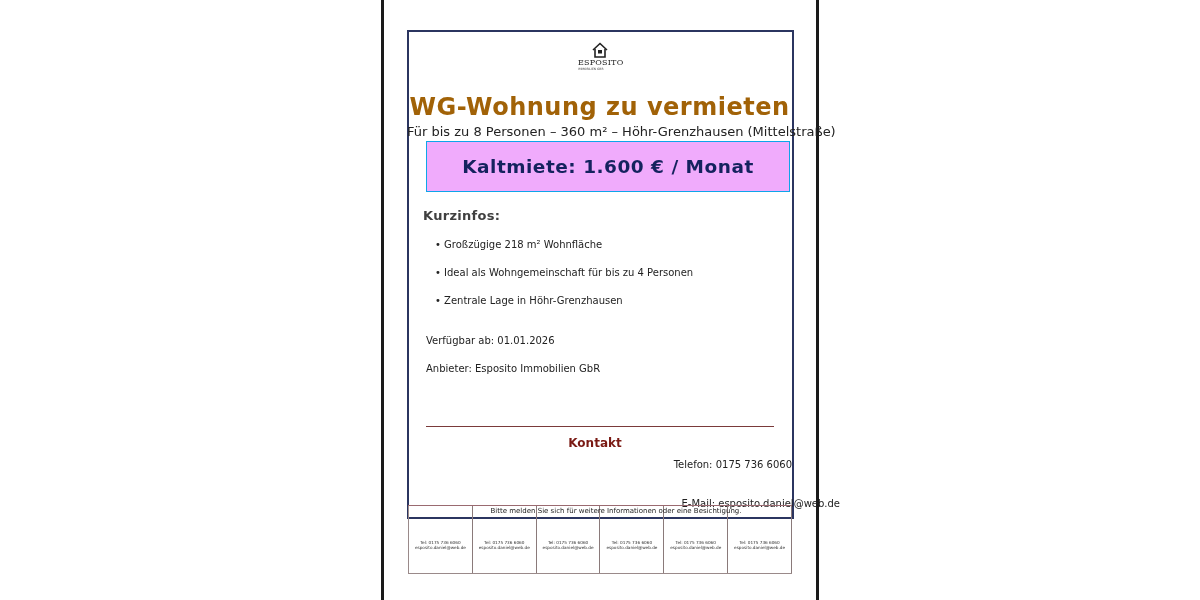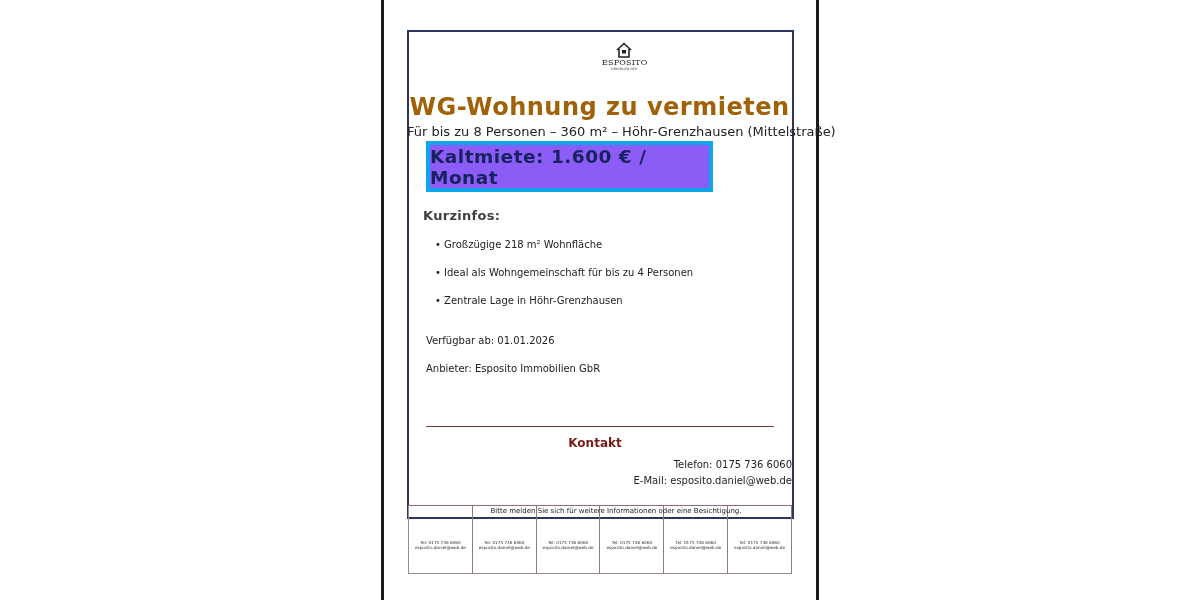--- a/index.html
+++ b/index.html
@@ -1,25 +1,25 @@
 <!DOCTYPE html>
 <html><head>
 <meta charset="utf-8">
 <style>
   html, body { margin:0; padding:0; }
   body { width:1200px; height:600px; background:#ffffff; position:relative; overflow:hidden; font-family:"DejaVu Sans", sans-serif; }
   .page-edge { position:absolute; top:0; width:3px; height:600px; background:#1a1a1a; }
   .poster { position:absolute; left:407px; top:30px; width:383px; height:485px; border:2px solid #2b3560; box-sizing:content-box; }
-  .logo { position:absolute; left:578px; top:42px; width:44px; height:40px; text-align:center;margin-left:24px; }
+  .logo { position:absolute; left:578px; top:42px; width:44px; height:40px; text-align:left; }
   .logo svg { display:block; margin:0 auto; }
   .logo .brand { font-family:"DejaVu Serif", serif; font-size:8px; color:#222; line-height:9px; letter-spacing:0.2px; }
   .logo .sub { font-size:3px; color:#444; line-height:4px; }
   .title { position:absolute; left:407px; width:385px; top:93px; text-align:center; font-weight:bold; font-size:24px; color:#a16207; letter-spacing:0.5px; }
   .subtitle { position:absolute; left:407px; width:385px; top:124px; text-align:center; font-size:13px; color:#222; white-space:nowrap; }
-  .rent-box { position:absolute; left:426px; top:141px; width:287px; height:51px; background:#8b5cf6; border:4px solid #0ea5e9; box-sizing:border-box; display:flex; align-items:center; justify-content:center; }
+  .rent-box { position:absolute; left:426px; top:141px; width:364px; height:51px; background:#f0abfc; border:1px solid #0ea5e9; box-sizing:border-box; display:flex; align-items:center; justify-content:center; }
   .rent-box span { font-weight:bold; font-size:18.5px; color:#14225e; letter-spacing:0.5px; }
   .section-h { position:absolute; left:423px; top:208px; font-weight:bold; font-size:13px; color:#404040; letter-spacing:0.3px; }
   .bullet { position:absolute; left:435px; font-size:10px; color:#222; }
   .info { position:absolute; left:426px; font-size:10px; color:#222; }
   .divider { position:absolute; left:426px; top:426px; width:348px; height:1px; background:#7a3a3a; }
   .contact-h { position:absolute; left:407px; width:376px; top:436px; text-align:center; font-weight:bold; font-size:12px; color:#7a1a14; }
   .contact-line { position:absolute; left:407px; width:385px; text-align:right; font-size:10px; color:#222; }
   .note-row { position:absolute; left:408px; top:505px; width:384px; height:12px; border-top:1px solid #9a6a70; box-sizing:border-box; }
   .note-text { position:absolute; left:408px; width:416px; top:505px; text-align:center; font-size:7px; color:#222; line-height:12px; }
   .tear-strips { position:absolute; left:408px; top:505px; width:384px; height:69px; display:flex; border-bottom:1px solid #9a8a8a; border-left:1px solid #9a8a8a; box-sizing:border-box; }
@@ -56,21 +56,21 @@
 <div class="bullet" style="top:267px;">• Ideal als Wohngemeinschaft für bis zu 4 Personen</div>
 <div class="bullet" style="top:295px;">• Zentrale Lage in Höhr-Grenzhausen</div>
 
 <div class="info" style="top:335px;">Verfügbar ab: 01.01.2026</div>
 <div class="info" style="top:363px;">Anbieter: Esposito Immobilien GbR</div>
 
 <div class="divider"></div>
 
 <div class="contact-h">Kontakt</div>
 <div class="contact-line" style="top:459px;">Telefon: 0175 736 6060</div>
-<div class="contact-line" style="top:475px;">E-Mail: esposito.daniel@web.de</div>
+<div class="contact-line" style="top:498px;padding-left:48px;">E-Mail: esposito.daniel@web.de</div>
 
 <div class="tear-strips">
   <div class="strip">
     <span>Tel: 0175 736 6060</span>
     <span>esposito.daniel@web.de</span>
   </div>
   <div class="strip">
     <span>Tel: 0175 736 6060</span>
     <span>esposito.daniel@web.de</span>
   </div>

